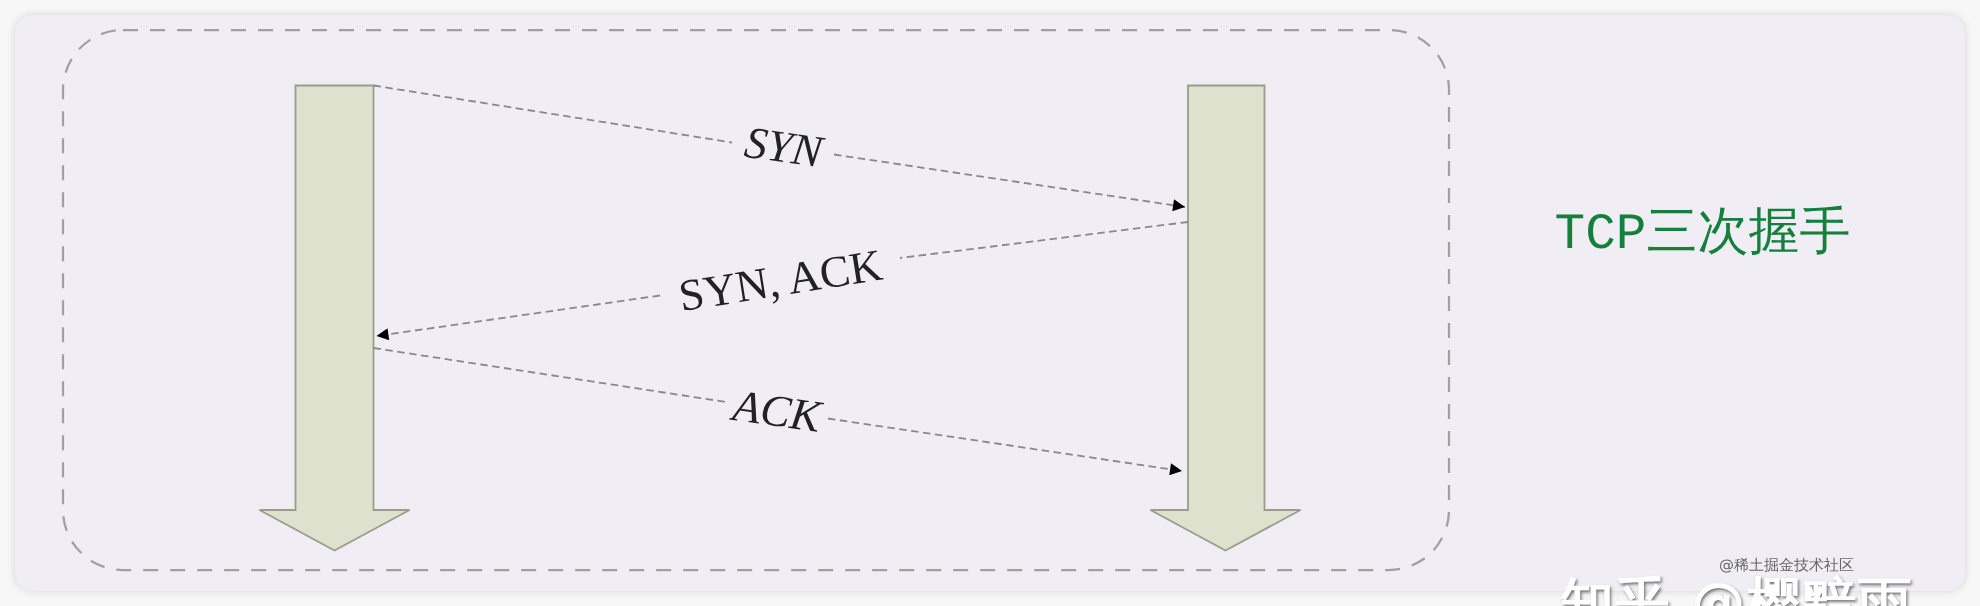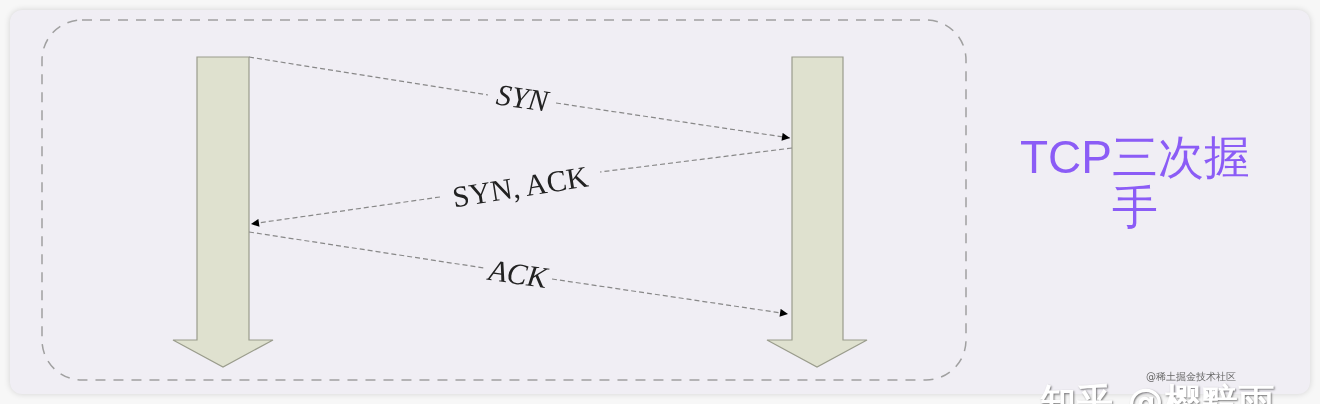--- a/index.html
+++ b/index.html
@@ -1,19 +1,19 @@
 <!DOCTYPE html>
 <html><head>
 <meta charset="utf-8">
 <style>
   html, body { margin:0; padding:0; }
   body { width:1320px; height:404px; background:#f7f7f7; position:relative; overflow:hidden; font-family:"DejaVu Serif", serif; }
   .card { position:absolute; left:10px; top:10px; width:1300px; height:384px; background:#f0eef4; border-radius:12px; box-shadow:0 0 6px rgba(0,0,0,0.15); }
   svg.diagram { position:absolute; left:0; top:0; }
-  .caption { position:absolute; left:1010px; top:132px; width:250px; text-align:center; font-family:Liberation Sans, sans-serif; font-size:46px; line-height:50px; color:#8b5cf6; }
+  .caption { position:absolute; left:1010px; top:132px; width:250px; text-align:center; font-family:Liberation Mono, monospace; font-size:34px; line-height:50px; color:#15803d; }
   .wm-main { position:absolute; left:1040px; top:330px; font-family:"DejaVu Sans", sans-serif; font-size:36px; font-weight:bold; color:#ffffff; text-shadow:1px 1px 2px rgba(0,0,0,0.5); letter-spacing:1px;margin-top:48px; }
   .wm-sub { position:absolute; left:1146px; top:370px; font-family:"DejaVu Sans", sans-serif; font-size:10px; color:#666; }
   .lbl { font-family:"Liberation Serif", serif; font-size:30px; fill:#222; }
 </style>
 </head>
 <body>
 
 <div class="card"></div>
 
 <svg class="diagram" width="1320" height="404">

